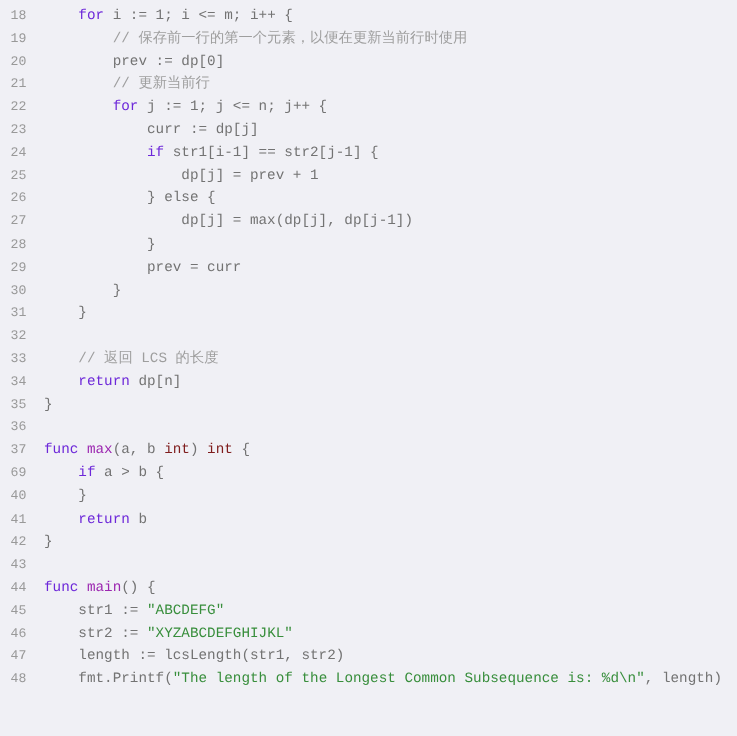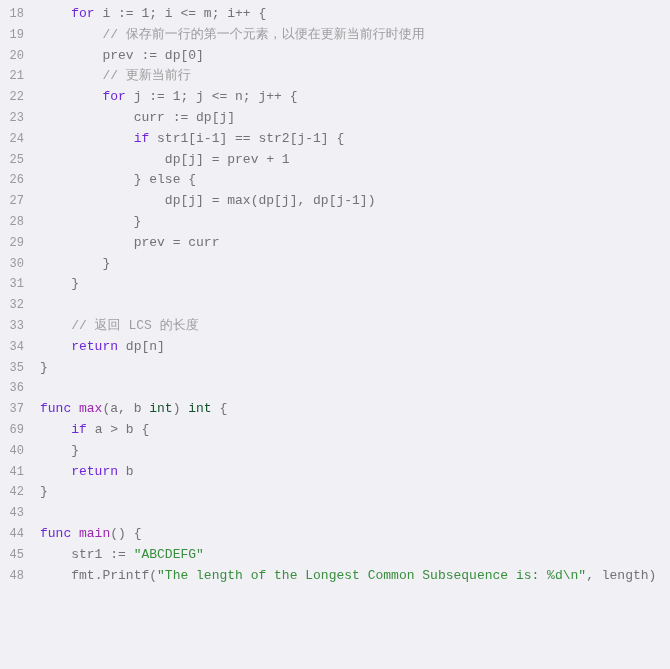--- a/index.html
+++ b/index.html
@@ -43,21 +43,21 @@
     .code-content {
       white-space: pre;
       flex: 1;
     }
 
     
     .kw { color: #6d28d9; } 
     .fn { color: #9c27b0; } 
     .str { color: #388e3c; } 
     .comment { color: #9e9e9e; } 
-    .type { color: #14532d; } 
+    .type { color: #7f1d1d; } 
     .plain { color: #737373; } 
   </style>
 </head>
 <body>
 
 <div class="code-container">
 <div class="code-line">
       <span class="line-number">18</span>
       <span class="code-content"><span class="plain">    </span><span class="kw">for</span><span class="plain"> i := 1; i &lt;= m; i++ {</span></span>
     </div>
@@ -159,16 +159,24 @@
     </div>
     <div class="code-line">
       <span class="line-number">44</span>
       <span class="code-content"><span class="kw">func </span><span class="fn">main</span><span class="plain">() {</span></span>
     </div>
     <div class="code-line">
       <span class="line-number">45</span>
       <span class="code-content"><span class="plain">    </span><span class="plain">str1 := </span><span class="str">"ABCDEFG"</span></span>
     </div>
     <div class="code-line">
+      <span class="line-number">46</span>
+      <span class="code-content"><span class="plain">    </span><span class="plain">str2 := </span><span class="str">"XYZABCDEFGHIJKL"</span></span>
+    </div>
+    <div class="code-line">
+      <span class="line-number">47</span>
+      <span class="code-content"><span class="plain">    </span><span class="plain">length := lcsLength(str1, str2)</span></span>
+    </div>
+    <div class="code-line">
       <span class="line-number">48</span>
       <span class="code-content"><span class="plain">    </span><span class="plain">fmt</span><span class="plain">.Printf(</span><span class="str">"The length of the Longest Common Subsequence is: %d\n"</span><span class="plain">, length)</span></span>
     </div>
   </div>
 
 </body></html>

